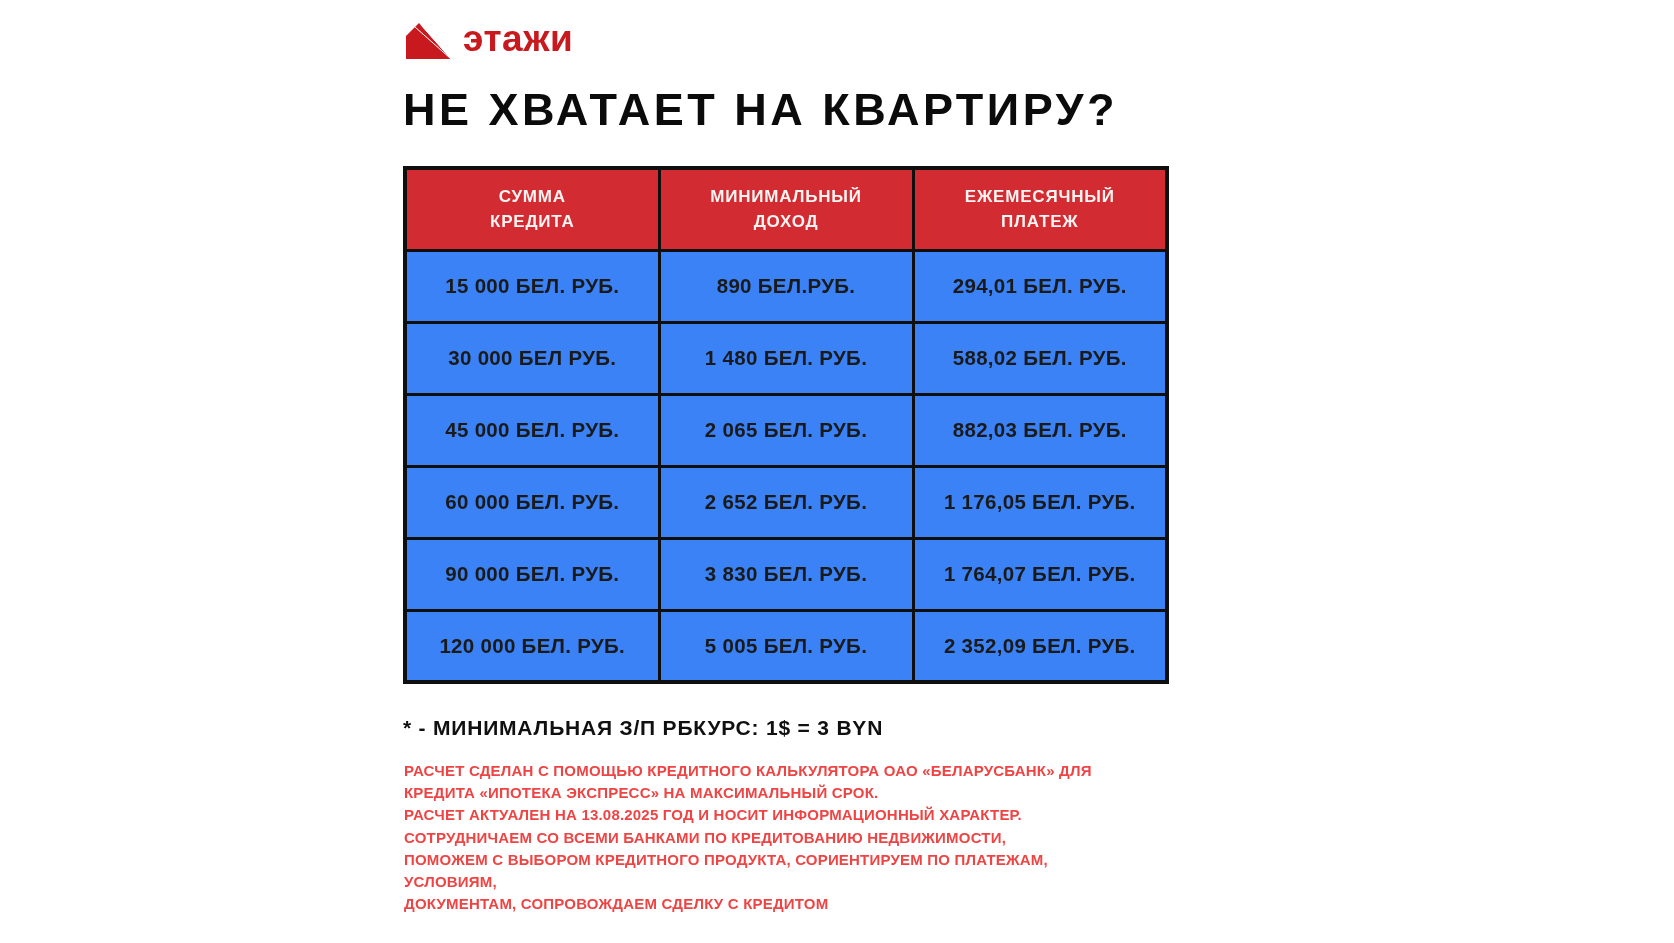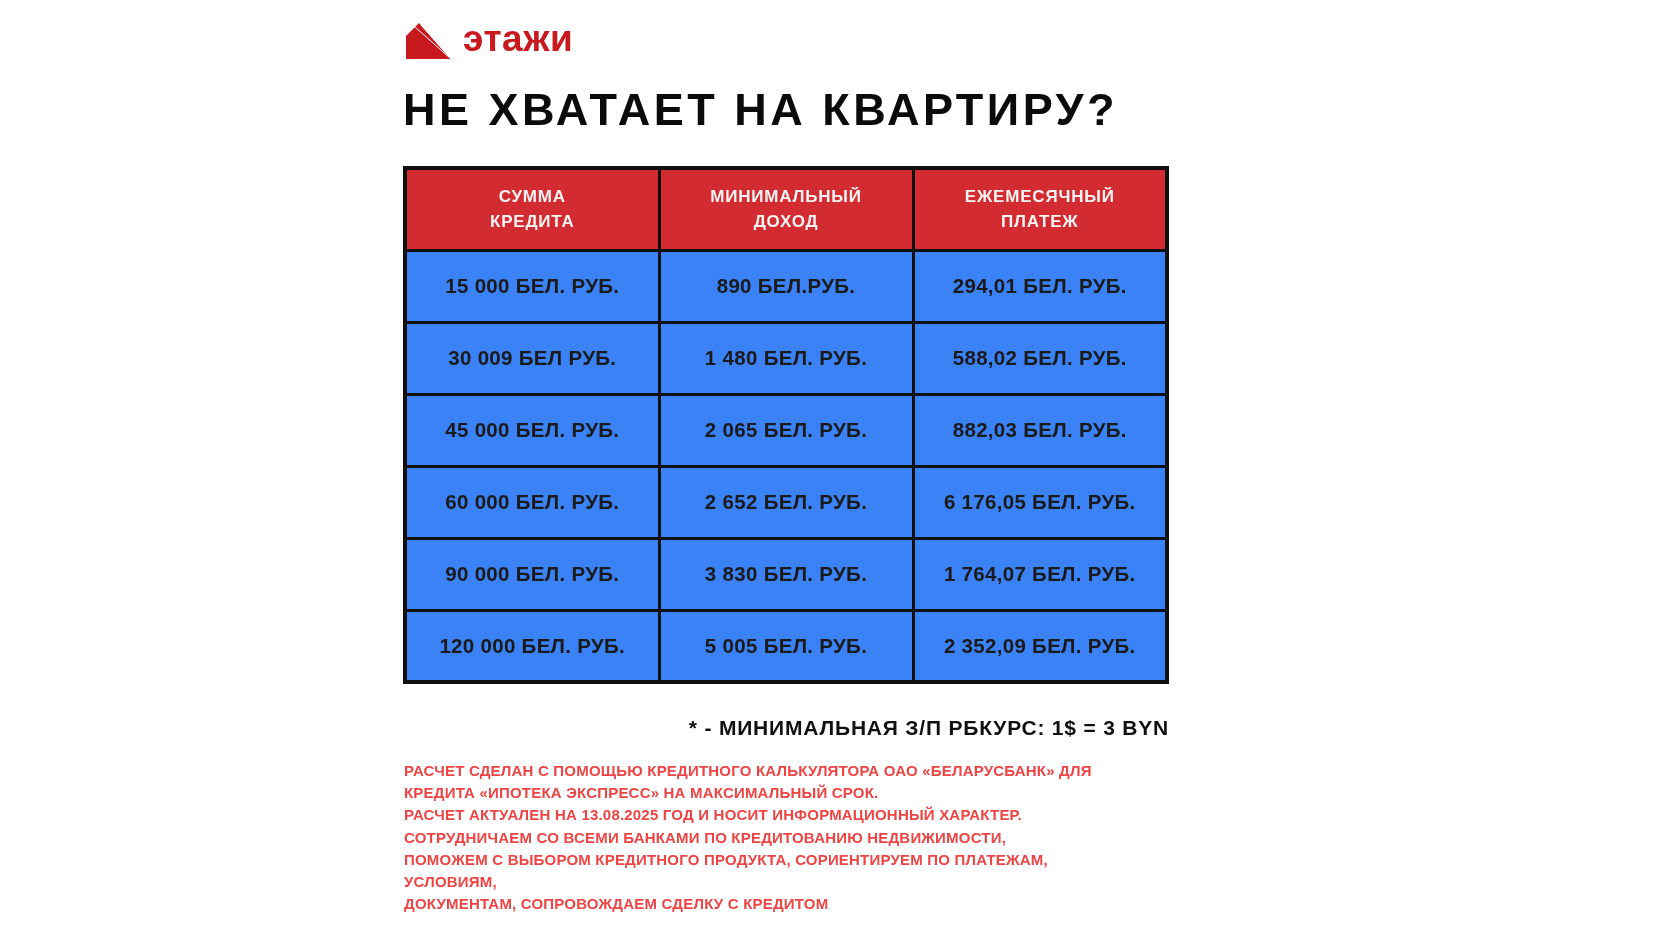--- a/index.html
+++ b/index.html
@@ -32,21 +32,21 @@
   .credit-table th{
     background:var(--header-red);color:#FBF4F2;height:82px;
     font-size:17px;font-weight:bold;letter-spacing:0.8px;line-height:1.5;
     white-space:pre-line;}
   .credit-table td{
     background:#3b82f6;color:var(--text-black);height:72px;
     font-size:20.5px;font-weight:bold;letter-spacing:0.3px;}
 
   
   .footnote-row{position:absolute;left:403px;top:716px;width:766px;
-    display:flex;justify-content:flex-end;align-items:baseline;
+    display:flex;justify-content:flex-start;align-items:baseline;
     font-size:21px;font-weight:bold;color:#101010;letter-spacing:0.8px;}
 
   
   .disclaimer{position:absolute;left:404px;top:760px;width:800px;
     font-size:15px;font-weight:600;color:#ef4444;line-height:1.48;letter-spacing:0.2px;}
 </style>
 </head>
 <body>
 
 <div class="page">
@@ -82,33 +82,33 @@
 ПЛАТЕЖ</th>
         </tr>
     </thead>
     <tbody>
         <tr>
           <td>15 000 БЕЛ. РУБ.</td>
           <td>890 БЕЛ.РУБ.</td>
           <td>294,01 БЕЛ. РУБ.</td>
         </tr>
         <tr>
-          <td>30 009 БЕЛ РУБ.</td>
+          <td>30 000 БЕЛ РУБ.</td>
           <td>1 480 БЕЛ. РУБ.</td>
           <td>588,02 БЕЛ. РУБ.</td>
         </tr>
         <tr>
           <td>45 000 БЕЛ. РУБ.</td>
           <td>2 065 БЕЛ. РУБ.</td>
           <td>882,03 БЕЛ. РУБ.</td>
         </tr>
         <tr>
           <td>60 000 БЕЛ. РУБ.</td>
           <td>2 652 БЕЛ. РУБ.</td>
-          <td>6 176,05 БЕЛ. РУБ.</td>
+          <td>1 176,05 БЕЛ. РУБ.</td>
         </tr>
         <tr>
           <td>90 000 БЕЛ. РУБ.</td>
           <td>3 830 БЕЛ. РУБ.</td>
           <td>1 764,07 БЕЛ. РУБ.</td>
         </tr>
         <tr>
           <td>120 000 БЕЛ. РУБ.</td>
           <td>5 005 БЕЛ. РУБ.</td>
           <td>2 352,09 БЕЛ. РУБ.</td>

